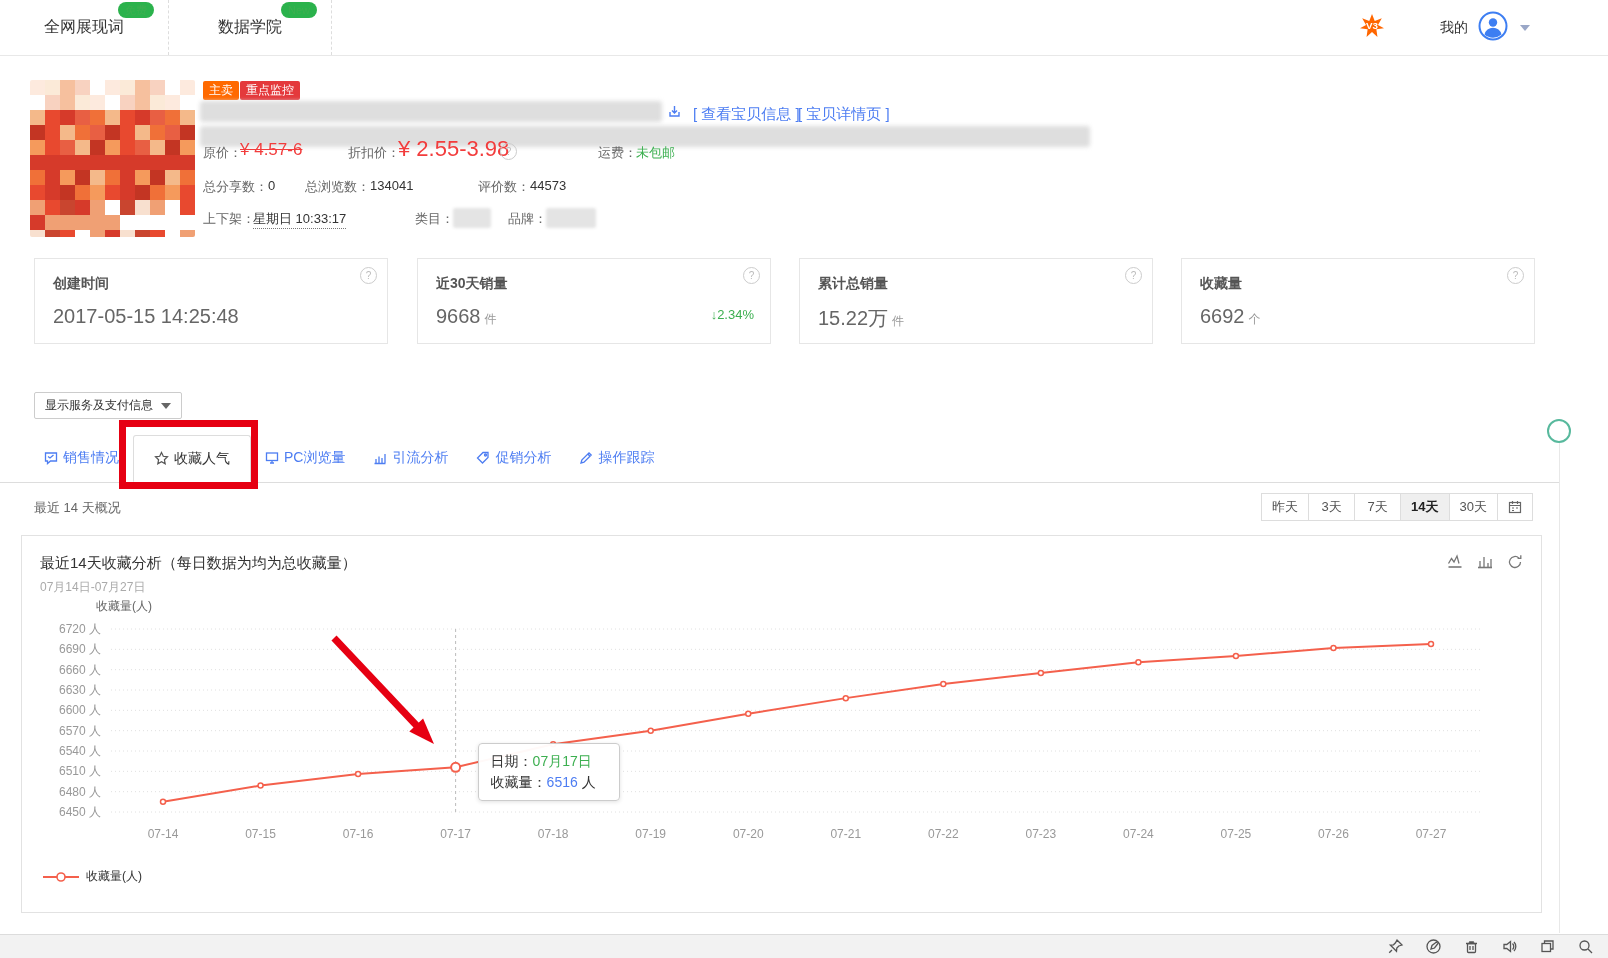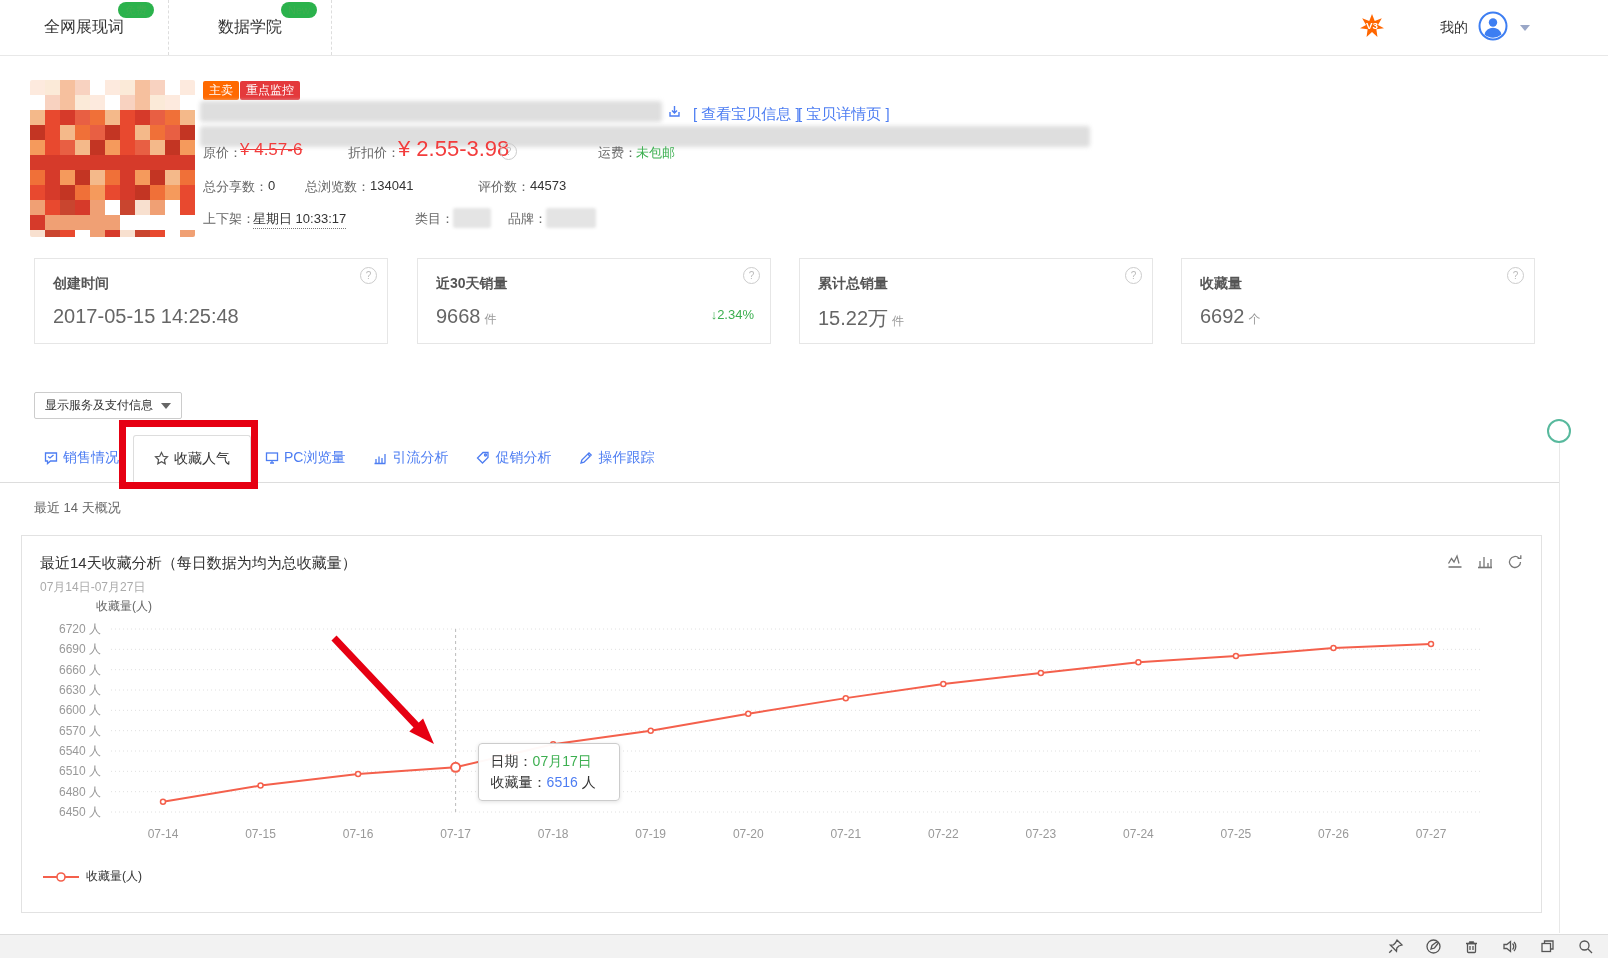--- a/index.html
+++ b/index.html
@@ -350,20 +350,33 @@
       <svg width="14" height="14" viewBox="0 0 14 14" fill="none" stroke-width="1.3">
           <path d="M2 12l.8-3L10 1.8 12.2 4 5 11.2zM8.8 3l2.2 2.2"></path>
         </svg>
       <span>操作跟踪</span>
     </div>
   </div>
 
   <div class="annotation-box"></div>
 
   <span class="period-summary">最近 14 天概况</span>
+  <div class="period-group">
+    <button>昨天</button>
+    <button>3天</button>
+    <button>7天</button>
+    <button class="active">14天</button>
+    <button>30天</button>
+    <button class="cal">
+      <svg width="14" height="14" viewBox="0 0 14 14" fill="none" stroke="#666" stroke-width="1.2">
+          <rect x="1.5" y="2.5" width="11" height="10"></rect>
+          <path d="M1.5 5.5h11M4.5 1v3M9.5 1v3M4 8h2M8 8h2M4 10.5h2"></path>
+        </svg>
+    </button>
+  </div>
 
   <div class="chart-panel">
     <span class="chart-title">最近14天收藏分析（每日数据为均为总收藏量）</span>
     <span class="chart-sub">07月14日-07月27日</span>
     <div class="chart-tools">
       <svg width="16" height="16" viewBox="0 0 16 16" fill="none" stroke="#777" stroke-width="1.3">
           <path d="M1.5 9.5l3-5 2.5 3.5 3-6 2 7.5"></path>
           <path d="M1.5 13h13" stroke-width="1.6"></path>
         </svg>
       <svg width="16" height="16" viewBox="0 0 16 16" fill="none" stroke="#777" stroke-width="1.3">

